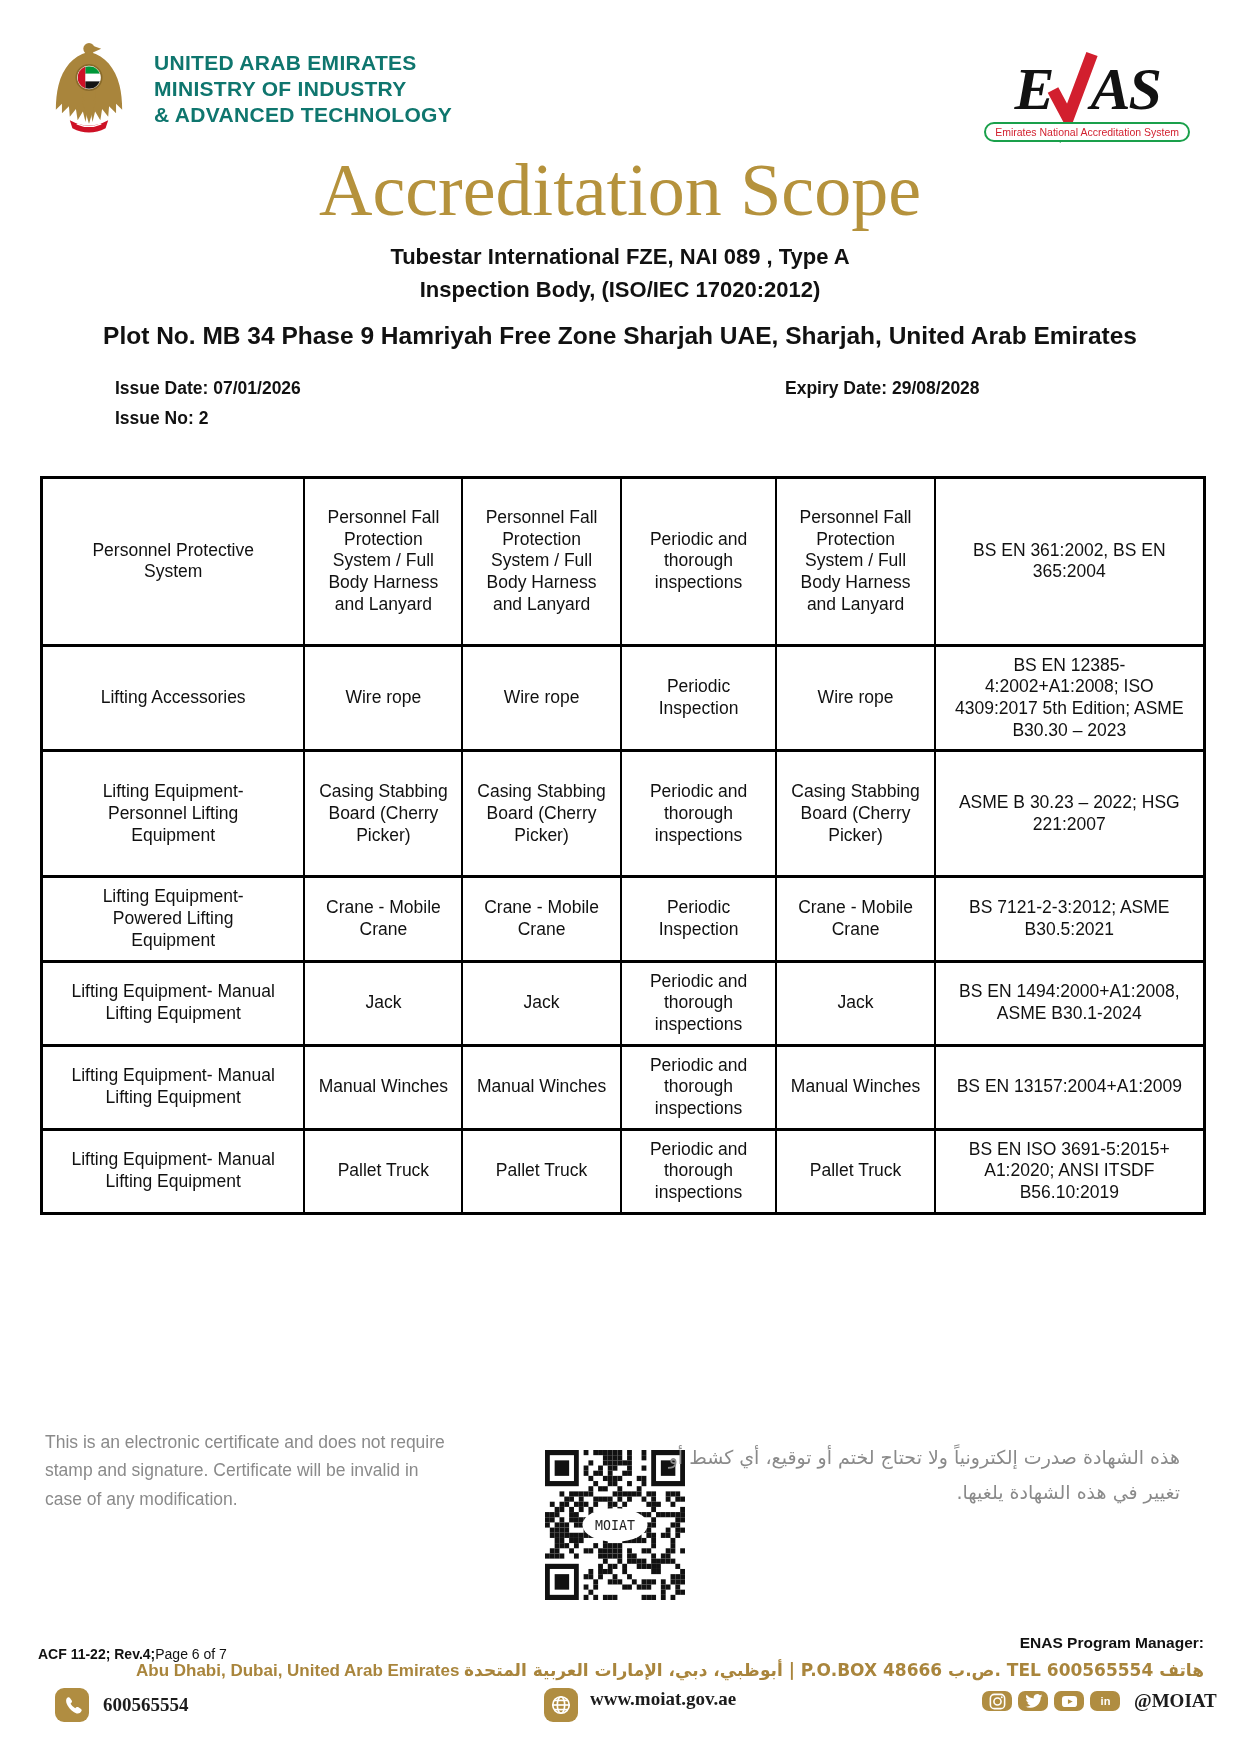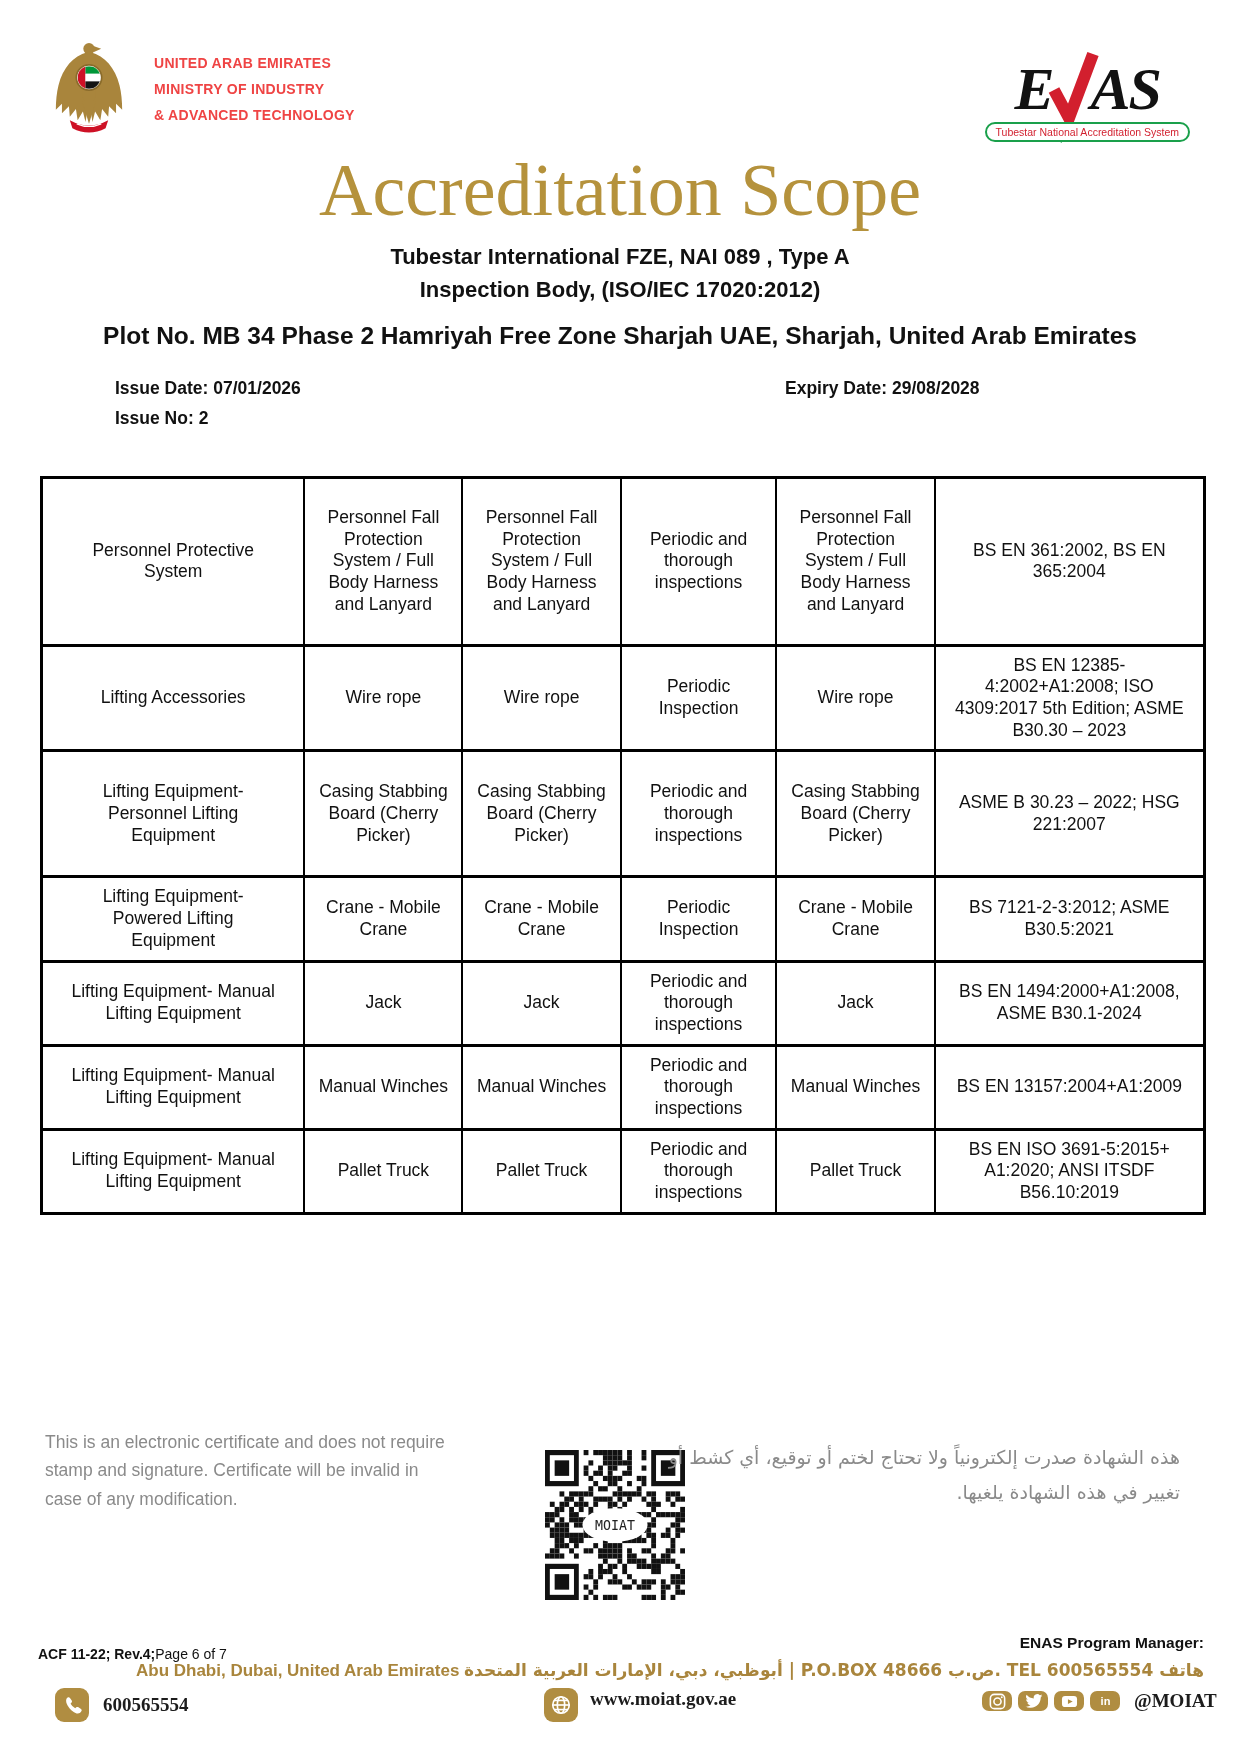--- a/index.html
+++ b/index.html
@@ -3,21 +3,21 @@
 <meta charset="utf-8">
 <style>
   html,body{margin:0;padding:0;background:#e8e8e8;}
   .page{width:1240px;height:1755px;position:relative;background:#fff;margin:0 auto;
         font-family:"Liberation Sans",sans-serif;color:#111;overflow:hidden;}
 
   
   .hdr{display:flex;justify-content:space-between;align-items:flex-start;padding:40px 50px 0 44px;}
   .brand-left{display:flex;align-items:flex-start;}
   .ministry{margin-left:20px;padding-top:10px;}
-  .ministry div{font-size:14px;font-weight:bold;color:#ef4444;line-height:26px;letter-spacing:.3px;}
+  .ministry div{font-size:21px;font-weight:bold;color:#0f766e;line-height:26px;letter-spacing:.3px;}
   .enas{display:flex;flex-direction:column;align-items:center;margin-top:2px;}
   .enas-mark{display:flex;align-items:flex-end;height:76px;}
   .enas-e,.enas-as{font-family:"Liberation Serif",serif;font-style:italic;font-weight:bold;
                    font-size:60px;line-height:.95;color:#121212;letter-spacing:-2px;}
   .enas-check{margin:0 -5px -6px -3px;overflow:visible;}
   .enas-pill{margin-top:4px;border:2px solid #1aa04b;border-radius:13px;padding:2px 9px;
              color:#d21f2e;font-size:10.5px;white-space:nowrap;background:#fff;position:relative;}
 
   
   .title{margin-top:10px;text-align:center;font-family:"Liberation Serif",serif;
@@ -109,28 +109,28 @@
 
     <div class="enas">
       <div class="enas-mark">
         <span class="enas-e">E</span>
         <svg class="enas-check" width="46" height="68" viewBox="0 0 46 68">
           <path d="M40 0 L10 86" stroke="#1aa04b" stroke-width="4" fill="none"></path>
           <path d="M4 34 L19 62 L43 -2" stroke="#d21f2e" stroke-width="12" fill="none"></path>
         </svg>
         <span class="enas-as">AS</span>
       </div>
-      <div class="enas-pill">Tubestar National Accreditation System</div>
+      <div class="enas-pill">Emirates National Accreditation System</div>
     </div>
   </div>
 
   <div class="title">Accreditation Scope</div>
   <div class="sub1">Tubestar International FZE, NAI 089 , Type A</div>
   <div class="sub2">Inspection Body, (ISO/IEC 17020:2012)</div>
-  <div class="addr">Plot No. MB 34 Phase 2 Hamriyah Free Zone Sharjah UAE, Sharjah, United Arab Emirates</div>
+  <div class="addr">Plot No. MB 34 Phase 9 Hamriyah Free Zone Sharjah UAE, Sharjah, United Arab Emirates</div>
 
   <div class="meta">
     <div class="meta-issue">
       <span>Issue Date:</span>
       <span>07/01/2026</span>
     </div>
     <div class="meta-expiry">
       <span>Expiry Date:</span>
       <span>29/08/2028</span>
     </div>

